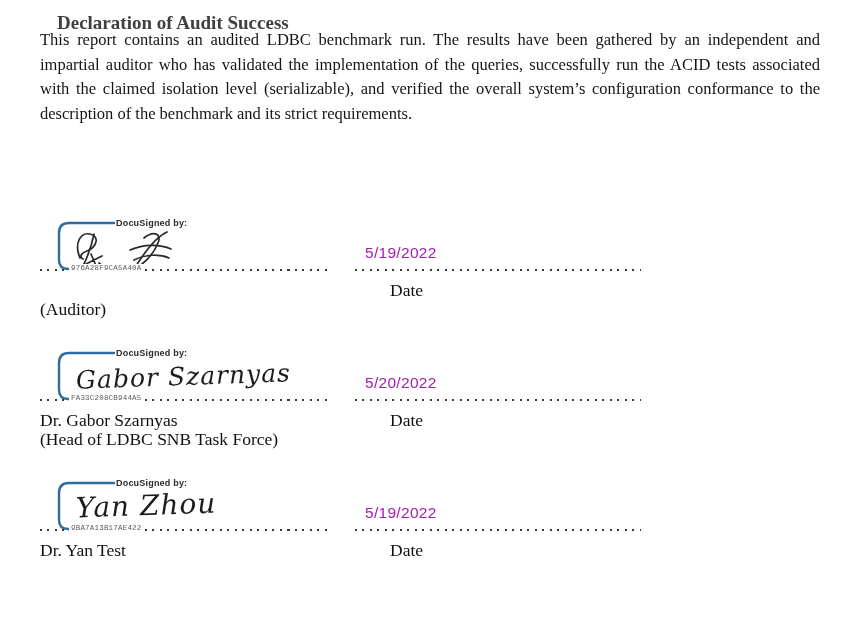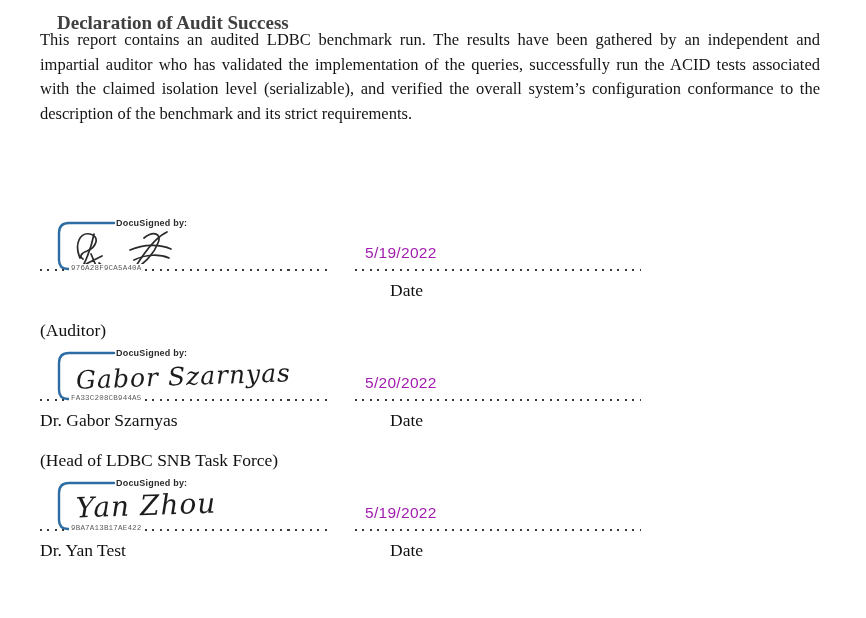--- a/index.html
+++ b/index.html
@@ -58,21 +58,21 @@
     font-size:7.5px;color:#5d5d5d;
     background:#ffffff;padding:0 2px;
     letter-spacing:0.2px;
     white-space:nowrap;
   }
   .signer-name{
     position:absolute;left:40px;top:62px;
     font-size:17.5px;color:#101010;
   }
   .signer-role{
-    position:absolute;left:40px;top:102px;
+    position:absolute;left:40px;top:81px;
     font-size:17.5px;color:#101010;
   }
   .date-value{
     position:absolute;left:365px;top:26px;
     font-family:"Liberation Sans", sans-serif;
     font-size:15.5px;color:#a21caf;
     letter-spacing:0.3px;
   }
   .date-label{
     position:absolute;left:355px;top:62px;

